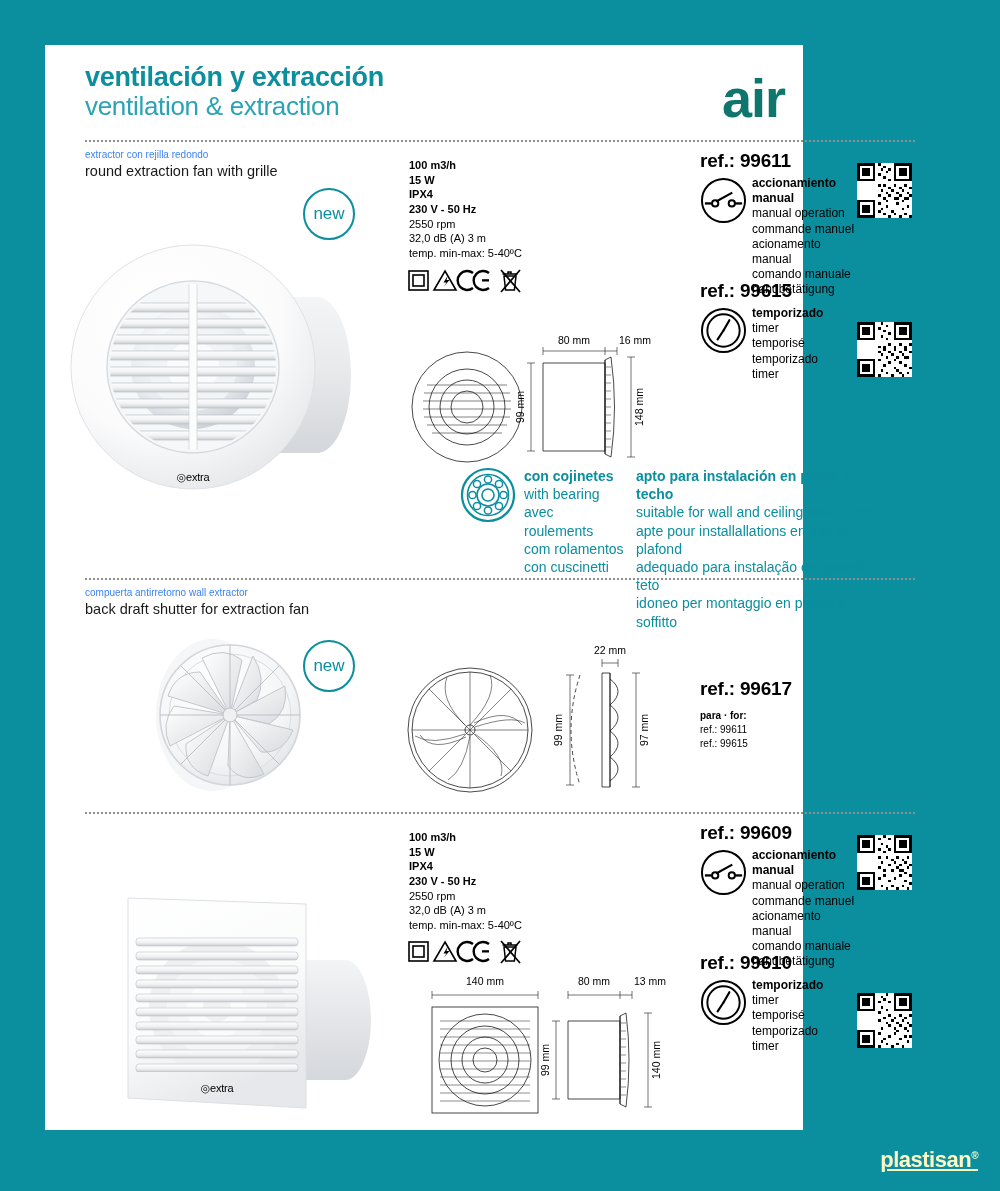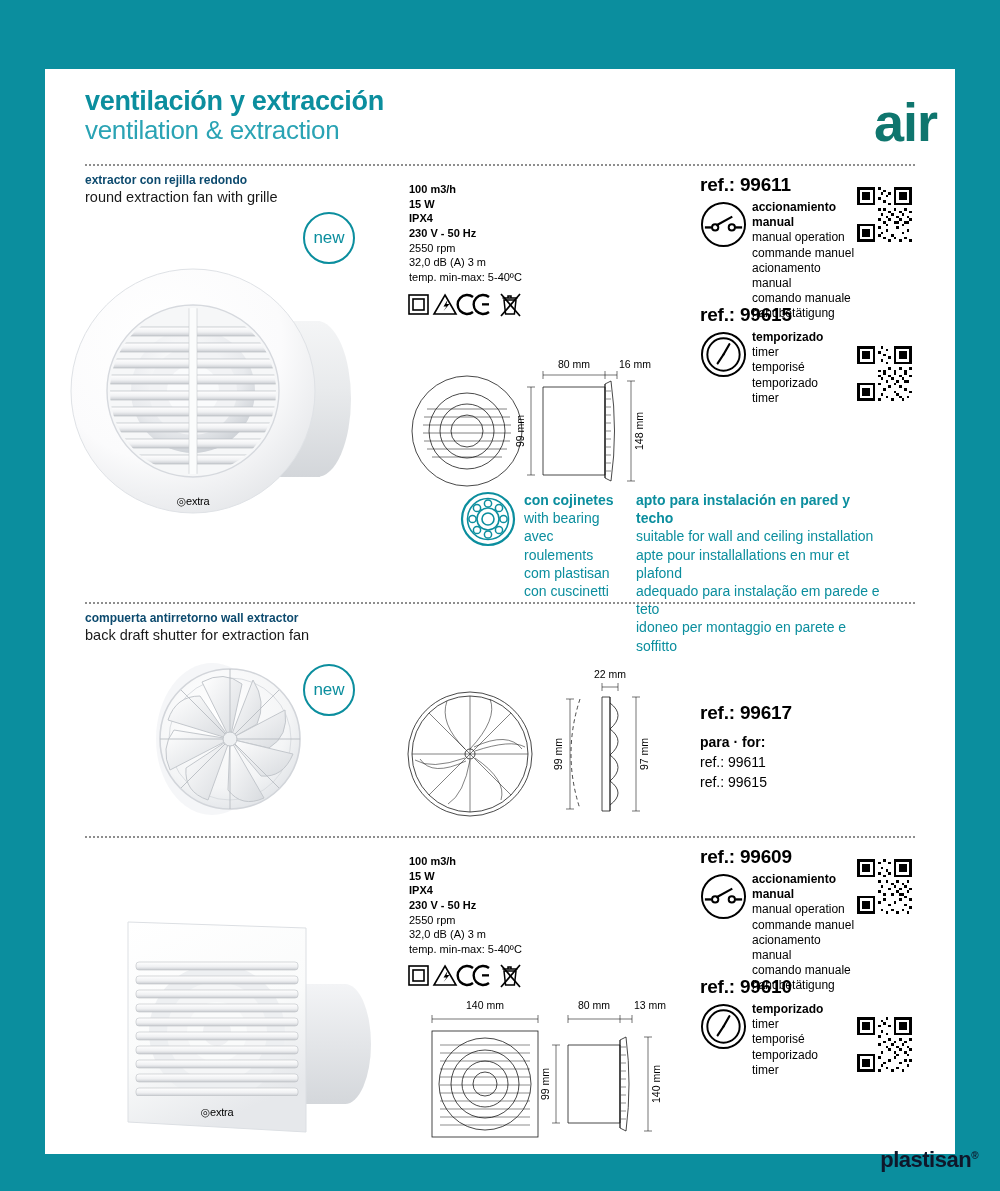--- a/index.html
+++ b/index.html
@@ -6,43 +6,42 @@
   html, body { width: 1000px; height: 1191px; }
   body {
     background: #0b8e9e;
     font-family: "Liberation Sans", sans-serif;
     position: relative;
     overflow: hidden;
   }
   .page {
     position: absolute;
     left: 45px; top: 45px;
-    width: 910px; height: 1085px;
+    width: 758px; height: 1085px;
     background: #ffffff;
-    margin-top: 24px;
   }
 
   
   .header { position: absolute; left: 40px; top: 17px; }
   .h-es { font-size: 27px; font-weight: bold; color: #0b8e9e; letter-spacing: -0.3px; line-height: 1.12; }
   .h-en { font-size: 26px; font-weight: normal; color: #2aa3b4; letter-spacing: -0.3px; line-height: 1.12; }
   .air-logo {
     position: absolute; right: 18px; top: 22px;
     font-size: 54px; font-weight: bold; color: #0f766e; letter-spacing: -1px;
   }
 
   
   .sep {
     position: absolute; left: 40px; width: 830px; height: 0;
     border-top: 2px dotted #8e8e8e;
   }
 
   
   .p-title { position: absolute; }
-  .t-es { font-size: 12px; font-weight: bold; color: #0c4a6e; line-height: 1.25; }
+  .t-es { font-size: 10px; font-weight: normal; color: #3b82f6; line-height: 1.25; }
   .t-en { font-size: 14.5px; font-weight: normal; color: #1a1a1a; line-height: 1.25; }
 
   
   .new-badge {
     position: absolute;
     width: 52px; height: 52px; border-radius: 50%;
     border: 2.5px solid #0b8e9e;
     display: flex; align-items: center; justify-content: center;
     font-size: 17px; color: #0b8e9e;
   }
@@ -70,26 +69,26 @@
   .draw { position: absolute; }
   .dim { font-size: 10.5px; fill: #000; font-family: "Liberation Sans", sans-serif; }
 
   
   .photo { position: absolute; }
   .brand-mark { font-size: 11px; color: #6d6d6d; letter-spacing: -0.2px; }
 
   
   .footer-logo {
     position: absolute; right: 22px; bottom: 18px;
-    font-size: 22px; font-weight: bold; color: #0f172a; letter-spacing: -0.5px;
+    font-size: 22px; font-weight: bold; color: #fef9c3; letter-spacing: -0.5px; text-decoration: underline;
   }
   .footer-logo sup { font-size: 10px; vertical-align: super; }
 
   
-  .for-block { font-size: 14px; line-height: 1.42; color: #000; margin-top: 9px; }
+  .for-block { font-size: 10px; line-height: 1.42; color: #000; margin-top: 9px; }
   .for-block .b { font-weight: bold; }
 </style>
 </head>
 <body>
 
 <div class="page">
 
   <div class="header">
     <div class="h-es">ventilación y extracción</div>
     <div class="h-en">ventilation &amp; extraction</div>
@@ -439,21 +438,21 @@
         <circle cx="28" cy="43.5" r="3.6"></circle>
           <circle cx="17" cy="39" r="3.6"></circle>
         <circle cx="12.5" cy="28" r="3.6"></circle>
           <circle cx="17" cy="17" r="3.6"></circle>
       </g>
     </svg>
     <div class="note-txt" style="margin-left:8px; width:100px">
       <div class="b">con cojinetes</div>
       <div>with bearing</div>
       <div>avec roulements</div>
-      <div>com plastisan</div>
+      <div>com rolamentos</div>
       <div>con cuscinetti</div>
     </div>
     <div class="note-txt" style="margin-left:12px; width:250px">
       <div class="b">apto para instalación en pared y techo</div>
       <div>suitable for wall and ceiling installation</div>
       <div>apte pour installallations en mur et plafond</div>
       <div>adequado para instalação em parede e teto</div>
       <div>idoneo per montaggio en parete e soffitto</div>
     </div>
   </div>

